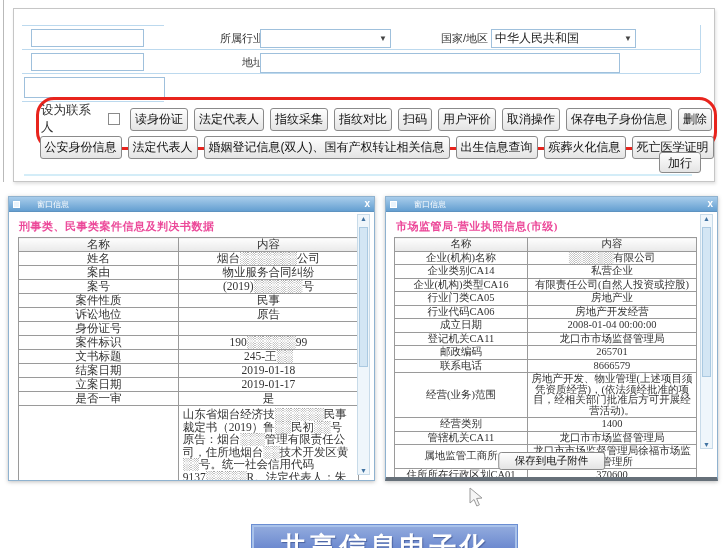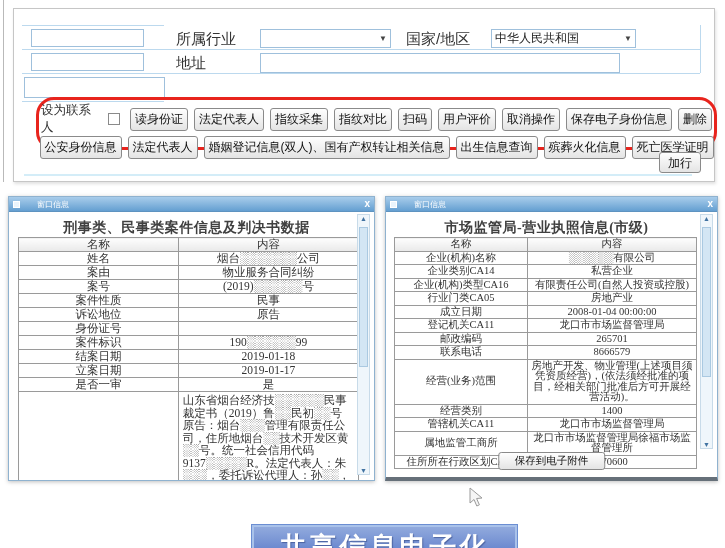--- a/index.html
+++ b/index.html
@@ -7,21 +7,21 @@
               font-family:"Liberation Sans", sans-serif; }
   .abs { position:absolute; }
 
   
   #card { left:13px; top:8px; width:702px; height:174px; background:#fff;
           border:1px solid #c6c6c6; box-shadow:1px 2px 3px rgba(0,0,0,.12); }
   #left-edge-line { left:3px; top:0; width:1px; height:182px; background:#b9b9b9; }
   .hl { position:absolute; height:1px; background:#bcd9ee; }
   .vl { position:absolute; width:1px; background:#bcd9ee; }
   .tin { position:absolute; border:1px solid #9fc0dc; background:#fff; font-size:12px; padding:0 3px; }
-  .flabel { position:absolute; font-size:15px; color:#333; text-align:left; line-height:17px; }
+  .flabel { position:absolute; font-size:11px; color:#333; text-align:right; line-height:17px; }
   .dd { position:absolute; border:1px solid #9fc0dc; background:#fff; display:flex;
         align-items:center; justify-content:space-between; font-size:12px; color:#222; padding:0 3px; }
   .dd .caret { font-size:8px; color:#444; }
 
   
   #red-box { position:absolute; left:22px; top:88px; width:681px; height:53px;
              border:3px solid #e8241d; border-radius:18px; padding:2px 2px;
              display:flex; flex-direction:column; justify-content:space-around; }
   .btnrow { display:flex; gap:6px; justify-content:center; align-items:center; }
   .btn { border:1px solid #8a8a8a; border-radius:3px; background:linear-gradient(#fefefe,#e4e4e4);
@@ -41,21 +41,21 @@
   #popup-left  { left:8px;  top:196px; width:367px; height:285px; }
   #popup-right { left:385px; top:196px; width:333px; height:285px; border-bottom:4px solid #667079; }
   .titlebar { height:15px; background:linear-gradient(#a9cdeb,#649fd1);
               border-bottom:1px solid #5e93c0; display:flex; align-items:center;
               justify-content:space-between; padding:0 4px; }
   .tb-left { display:flex; align-items:center; gap:17px; }
   .tb-icon { width:7px; height:7px; background:#eaf4fc; border:1px solid #fff; }
   .tb-text { color:#fff; font-size:8px; font-family:"Liberation Sans", sans-serif; }
   .tb-close { color:#fff; font-size:10px; font-weight:bold; line-height:10px;
               font-family:"Liberation Sans", sans-serif; }
-  .popup-title { text-align:center; font-weight:bold; font-size:14px; color:#404040;
+  .popup-title { font-weight:bold; font-size:11px; color:#ec4899;
                  margin:7px 20px 4px 10px; letter-spacing:0.5px; }
   .ptable { border-collapse:collapse; table-layout:fixed; position:absolute; background:#fff; }
   .ptable th, .ptable td { border:1px solid #9a9a9a; text-align:center; color:#333;
                            overflow:hidden; font-weight:normal; }
   .ptable th { background:linear-gradient(#fdfdfd,#e9e9e9); }
   #ltable { left:9px; top:40px; width:341px; font-size:11.5px; }
   #ltable th, #ltable td { height:13px; line-height:13px; padding:0 2px; }
   #ltable .longcell { text-align:left; vertical-align:top; line-height:12.5px;
                       padding:2px 4px; height:86px; white-space:normal; }
   #rtable { left:8px; top:40px; width:303px; font-size:10.5px; }
@@ -181,20 +181,24 @@
         </tr>
         <tr>
           <td>身份证号</td>
           <td></td>
         </tr>
         <tr>
           <td>案件标识</td>
           <td>190░░░░░░99</td>
         </tr>
         <tr>
+          <td>文书标题</td>
+          <td>245-王░░</td>
+        </tr>
+        <tr>
           <td>结案日期</td>
           <td>2019-01-18</td>
         </tr>
         <tr>
           <td>立案日期</td>
           <td>2019-01-17</td>
         </tr>
         <tr>
           <td>是否一审</td>
           <td>是</td>
@@ -245,20 +249,24 @@
         </tr>
         <tr>
           <td>企业(机构)类型CA16</td>
           <td>有限责任公司(自然人投资或控股)</td>
         </tr>
         <tr>
           <td>行业门类CA05</td>
           <td>房地产业</td>
         </tr>
         <tr>
+          <td>行业代码CA06</td>
+          <td>房地产开发经营</td>
+        </tr>
+        <tr>
           <td>成立日期</td>
           <td>2008-01-04 00:00:00</td>
         </tr>
         <tr>
           <td>登记机关CA11</td>
           <td>龙口市市场监督管理局</td>
         </tr>
         <tr>
           <td>邮政编码</td>
           <td>265701</td>

